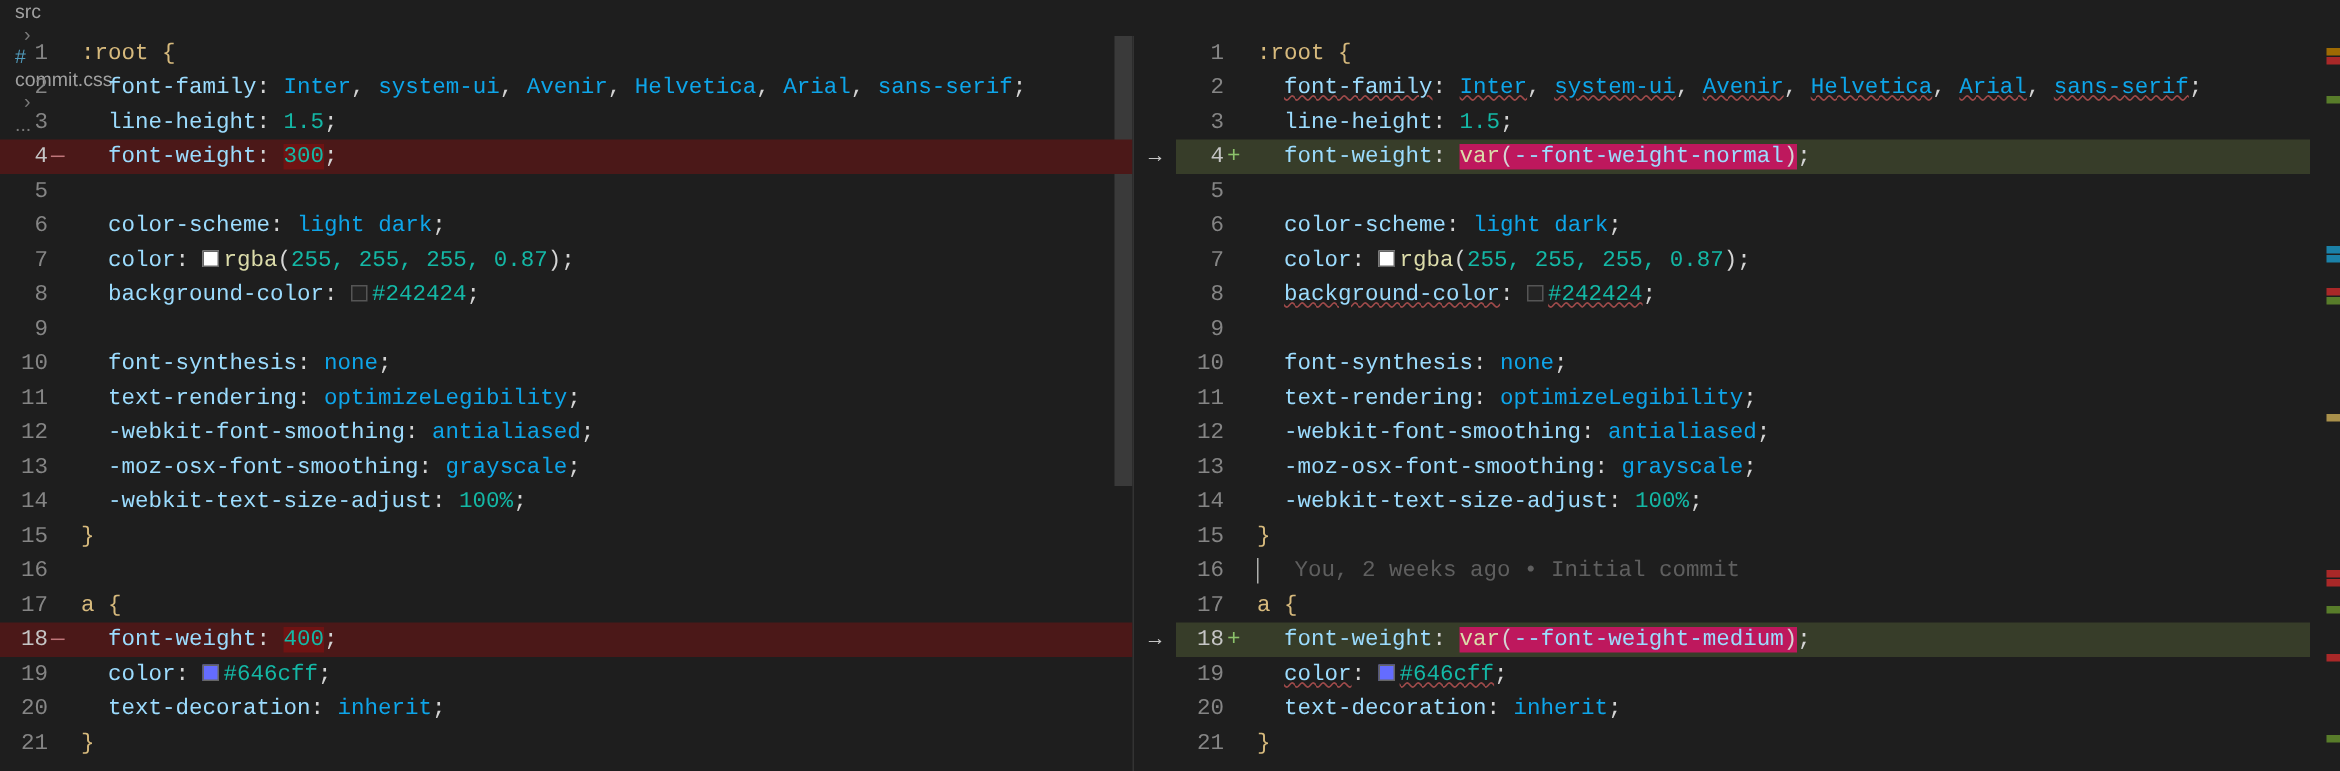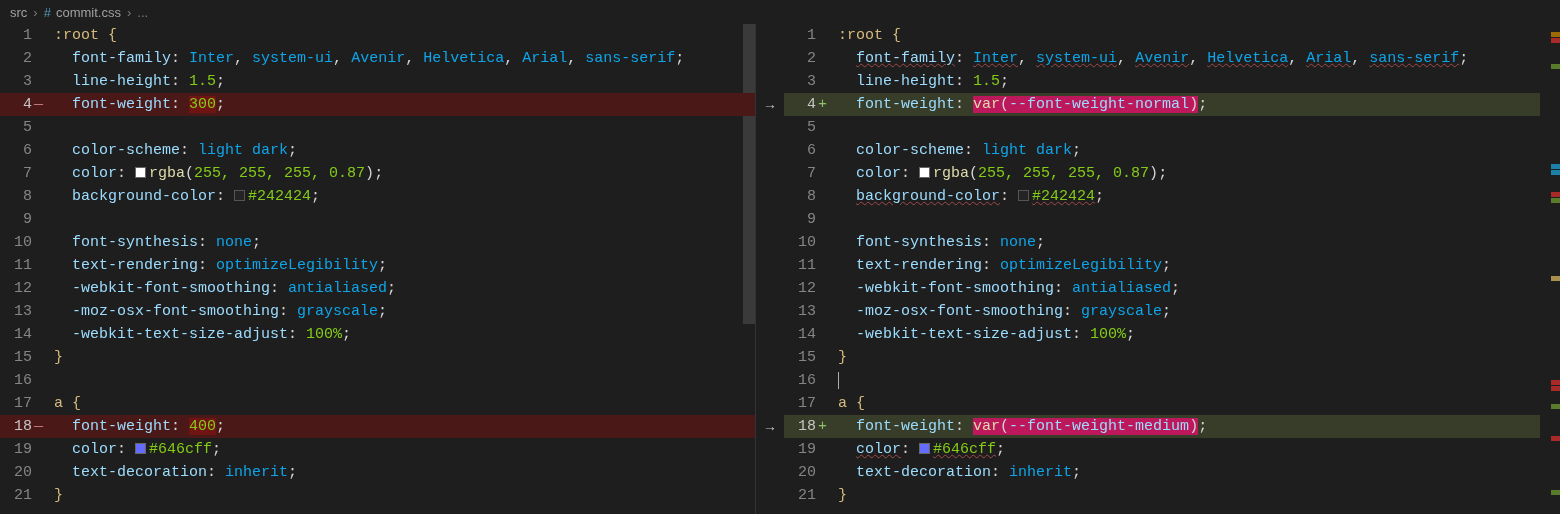--- a/index.html
+++ b/index.html
@@ -7,27 +7,28 @@
     width: 1560px;
     height: 514px;
     background: #1e1e1e;
     font-family: Menlo, Consolas, "Courier New", monospace;
     font-size: 15px;
     color: #d4d4d4;
     overflow: hidden;
   }
   .breadcrumb {
     display: flex;
-    align-items: center;
+    align-items: flex-start;
     height: 24px;
     padding: 0 10px;
     font-size: 13px;
     color: #a0a0a0;
     background: #1e1e1e;
     font-family: -apple-system, BlinkMacSystemFont, "Segoe UI", sans-serif;
+    flex-direction: column;
   }
   .breadcrumb .sep { margin: 0 6px; color: #7a7a7a; }
   .breadcrumb .file-icon { margin-right: 5px; color: #519aba; }
   .breadcrumb .ell { color: #7a7a7a; }
   .diff-container {
     display: flex;
     width: 100%;
     height: 490px;
     position: relative;
   }
@@ -76,21 +77,21 @@
   .line.add { background: #373d29; }
   .line.add .lineno::after { content: "+"; position: absolute; color: #8cc26b; margin-left: 2px; }
   .line.del .lineno, .line.add .lineno { color: #c5c5c5; }
   .highlight-del { background: #6F1313; }
   .highlight-add { background: #be185d; }
   
   .sel { color: #d7ba7d; margin-top: 16px; }
   .brace { color: #d7ba7d; }
   .prop { color: #9cdcfe; }
   .val { color: #0ea5e9; }
-  .num { color: #84cc16; }
+  .num { color: #14b8a6; }
   .func { color: #dcdcaa; }
   .paren { color: #d4d4d4; }
   .comma { color: #d4d4d4; }
   .semi { color: #d4d4d4; }
   .varname { color: #9cdcfe; }
   .cursor {
     border-left: 1px solid #aeafad;
     margin-left: 0;
   }
   .blame {
@@ -209,21 +210,21 @@
       <div class="line"><div class="lineno">6</div><div class="code">  <span class="prop">color-scheme</span><span class="semi">: </span><span class="val">light</span><span class="comma"> </span><span class="val">dark</span><span class="semi">;</span></div></div>
       <div class="line"><div class="lineno">7</div><div class="code">  <span class="prop">color</span><span class="semi">: </span><span class="swatch sw-white"></span><span class="func">rgba</span><span class="paren">(</span><span class="num">255, 255, 255, 0.87</span><span class="paren">)</span><span class="semi">;</span></div></div>
       <div class="line"><div class="lineno">8</div><div class="code">  <span class="prop squiggle">background-color</span><span class="semi">: </span><span class="swatch sw-dark"></span><span class="num squiggle">#242424</span><span class="semi">;</span></div></div>
       <div class="line"><div class="lineno">9</div><div class="code"></div></div>
       <div class="line"><div class="lineno">10</div><div class="code">  <span class="prop">font-synthesis</span><span class="semi">: </span><span class="val">none</span><span class="semi">;</span></div></div>
       <div class="line"><div class="lineno">11</div><div class="code">  <span class="prop">text-rendering</span><span class="semi">: </span><span class="val">optimizeLegibility</span><span class="semi">;</span></div></div>
       <div class="line"><div class="lineno">12</div><div class="code">  <span class="prop">-webkit-font-smoothing</span><span class="semi">: </span><span class="val">antialiased</span><span class="semi">;</span></div></div>
       <div class="line"><div class="lineno">13</div><div class="code">  <span class="prop">-moz-osx-font-smoothing</span><span class="semi">: </span><span class="val">grayscale</span><span class="semi">;</span></div></div>
       <div class="line"><div class="lineno">14</div><div class="code">  <span class="prop">-webkit-text-size-adjust</span><span class="semi">: </span><span class="num">100%</span><span class="semi">;</span></div></div>
       <div class="line"><div class="lineno">15</div><div class="code"><span class="brace">}</span></div></div>
-      <div class="line"><div class="lineno">16</div><div class="code"><span class="cursor"></span></div></div>
+      <div class="line"><div class="lineno">16</div><div class="code"><span class="cursor"></span><span class="blame">You, 2 weeks ago • Initial commit</span></div></div>
       <div class="line"><div class="lineno">17</div><div class="code"><span class="sel">a</span><span class="brace"> {</span></div></div>
       <div class="line add"><div class="lineno">18</div><div class="code">  <span class="prop">font-weight</span><span class="semi">: </span><span class="highlight-add"><span class="func">var</span><span class="paren">(</span><span class="varname">--font-weight-medium</span><span class="paren">)</span></span><span class="semi">;</span></div></div>
       <div class="line"><div class="lineno">19</div><div class="code">  <span class="prop squiggle">color</span><span class="semi">: </span><span class="swatch sw-blue"></span><span class="num squiggle">#646cff</span><span class="semi">;</span></div></div>
       <div class="line"><div class="lineno">20</div><div class="code">  <span class="prop">text-decoration</span><span class="semi">: </span><span class="val">inherit</span><span class="semi">;</span></div></div>
       <div class="line"><div class="lineno">21</div><div class="code"><span class="brace">}</span></div></div>
     </div>
   <div class="overview-ruler" id="ruler">
       <div class="ov-mark ov-mod" style="top: 8px;"></div>
       <div class="ov-mark ov-del" style="top: 14px;"></div>
       <div class="ov-mark ov-add" style="top: 40px;"></div>

